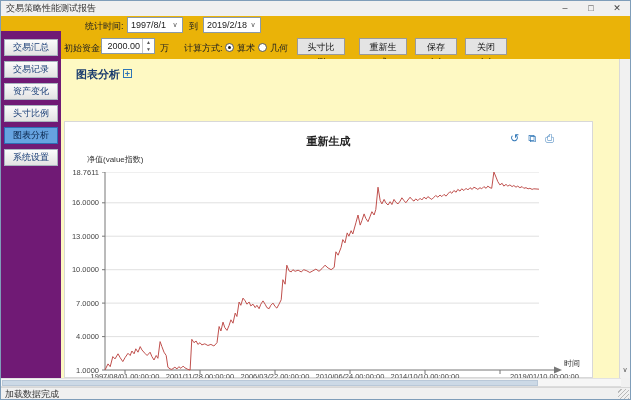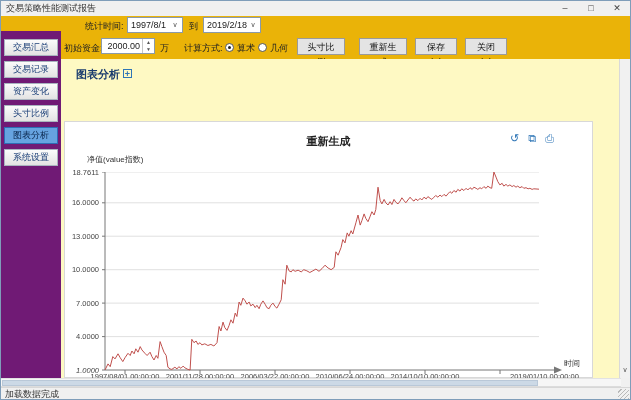--- a/index.html
+++ b/index.html
@@ -112,21 +112,21 @@
 
     <div class="chart-panel">
       <div class="chart-title">重新生成</div>
       <div class="chart-tools">
         <span>↺</span>
         <span>⧉</span>
         <span>⎙</span>
       </div>
       <div class="ylab">净值(value指数)</div>
       <div class="y-labels" id="y-labels">
-          <div class="ytick" style="top: 243.5px; font-style: italic;">1.0000</div>
+          <div class="ytick" style="top: 243.5px;">1.0000</div>
           <div class="ytick" style="top: 210.056px;">4.0000</div>
           <div class="ytick" style="top: 176.612px;">7.0000</div>
           <div class="ytick" style="top: 143.168px;">10.0000</div>
           <div class="ytick" style="top: 109.725px;">13.0000</div>
           <div class="ytick" style="top: 76.2806px; margin-left: 28px;">16.0000</div>
           <div class="ytick" style="top: 45.5px;">18.7611</div>
         </div>
       <svg id="plot-svg" width="465" height="206">
           <line x1="3" y1="164.6" x2="437" y2="164.6" stroke="#e0e0e0" stroke-width="1"></line>
           <line x1="3" y1="131.1" x2="437" y2="131.1" stroke="#e0e0e0" stroke-width="1"></line>

